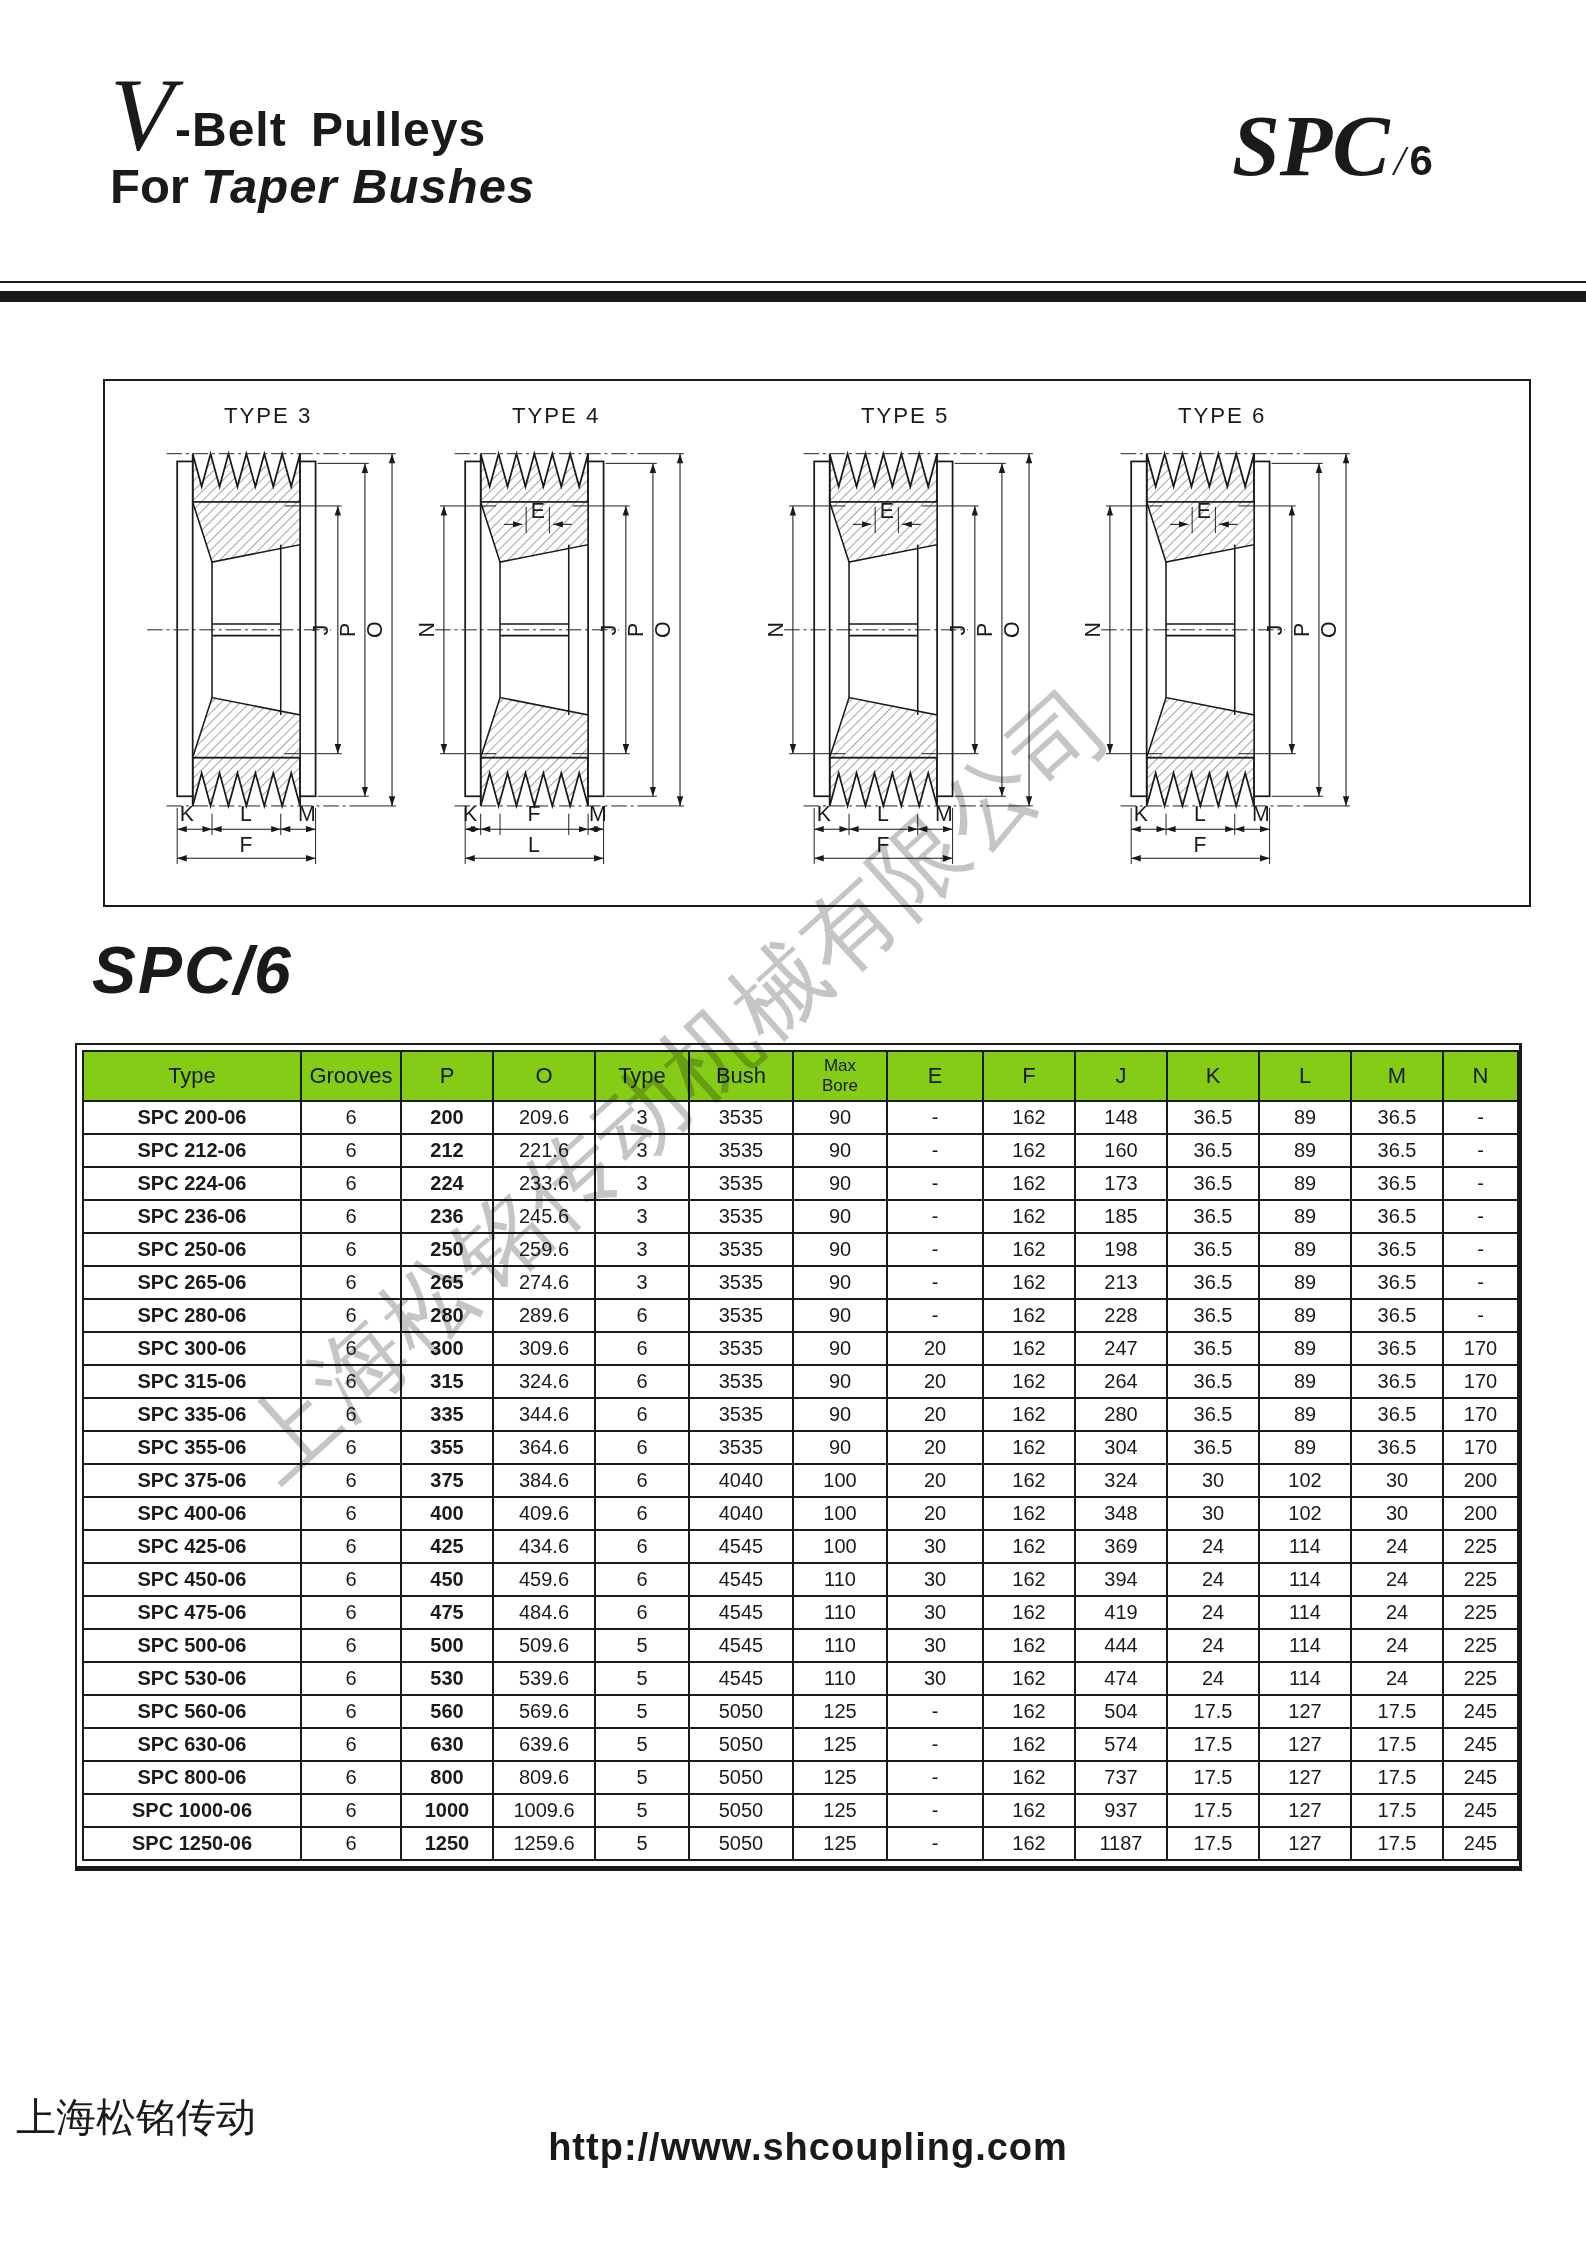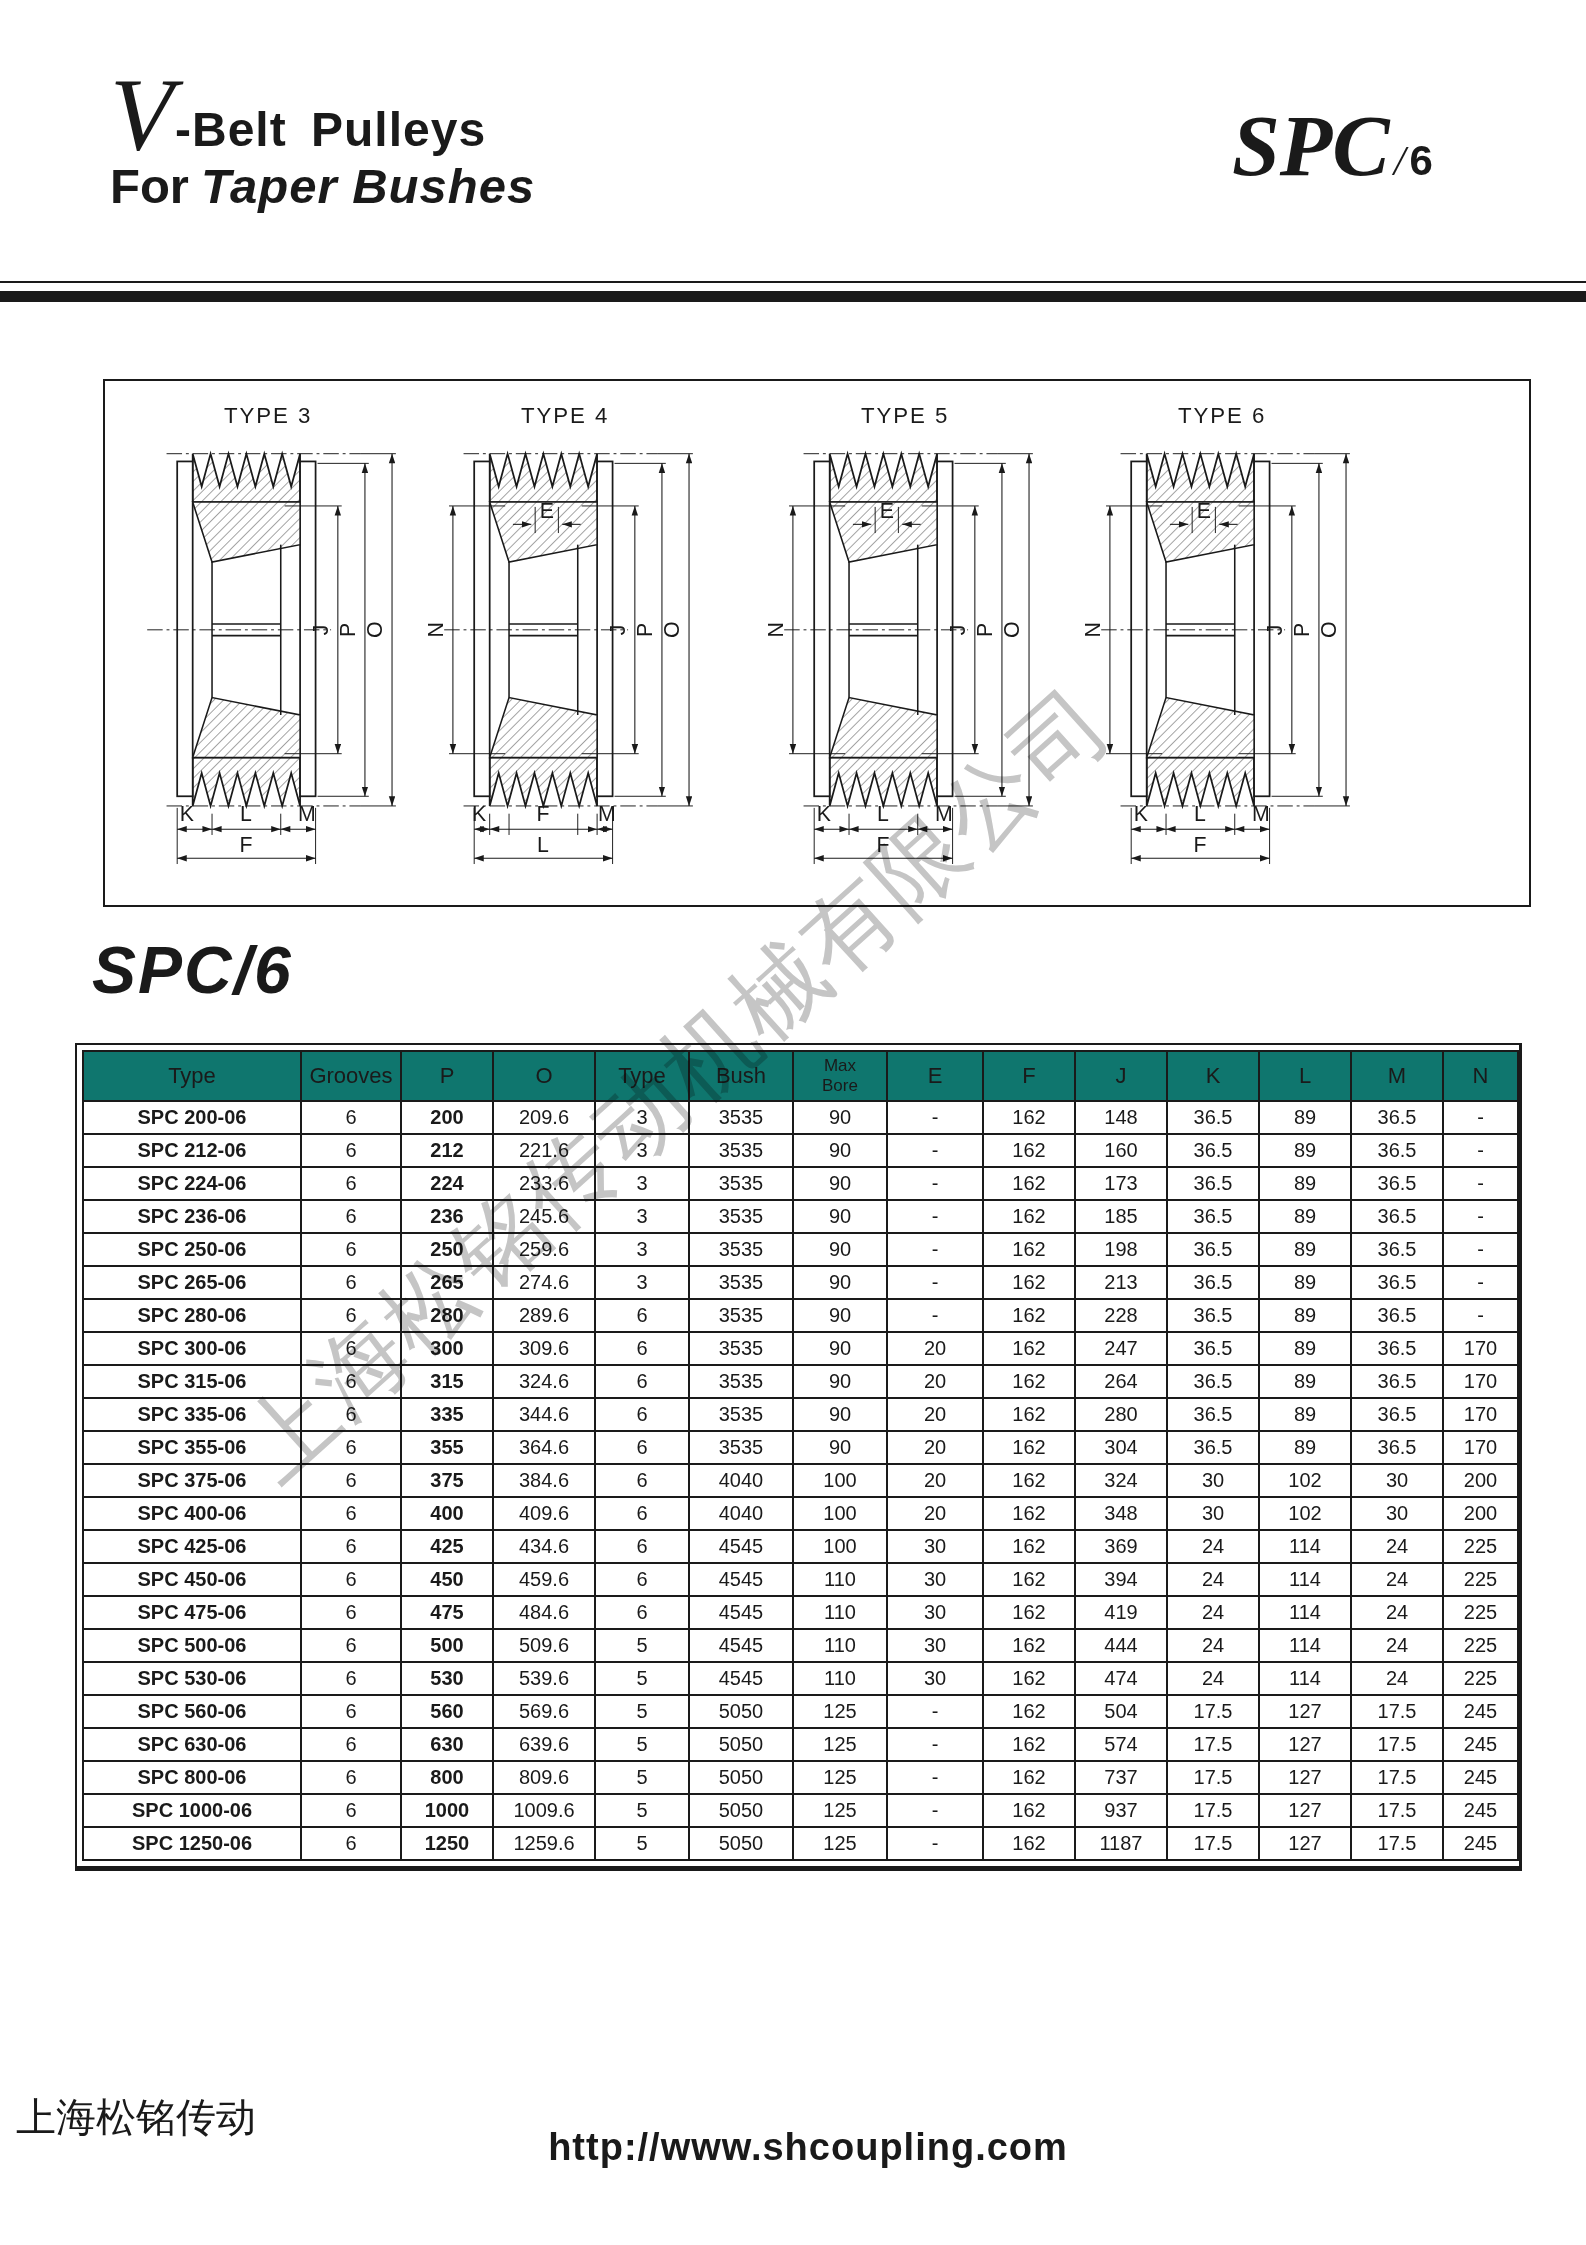--- a/index.html
+++ b/index.html
@@ -28,21 +28,21 @@
   .cl{stroke:#1a1a1a;stroke-width:1;stroke-dasharray:16 4 3 4;fill:none;}
   .ext{stroke:#1a1a1a;stroke-width:1;fill:none;}
   .dim{stroke:#1a1a1a;stroke-width:1.1;fill:none;}
   .solid{fill:#fff;stroke:#1a1a1a;stroke-width:1.8;}
   
   .section-title{left:92px;top:932px;font-size:66px;font-weight:700;font-style:italic;letter-spacing:2px;}
   
   .tbl-wrap{left:75px;top:1043px;width:1447px;border:2px solid #1a1a1a;border-bottom-width:5px;border-right-width:3px;padding:5px;box-sizing:border-box;background:#fff;}
   table{border-collapse:collapse;width:100%;table-layout:fixed;}
   th,td{border:2px solid #1a1a1a;text-align:center;vertical-align:middle;padding:0;overflow:hidden;}
-  thead th{height:48px;background:#0f766e;font-size:22px;font-weight:400;}
+  thead th{height:48px;background:#84cc16;font-size:22px;font-weight:400;}
   thead th.maxbore{font-size:17px;line-height:1.15;padding:0 18px;text-align:center;}
   tbody td{height:31px;font-size:20px;}
   tbody td.b{font-weight:700;}
   
   .footer-company{left:16px;top:2090px;width:1560px;text-align:left;font-size:40px;}
   .footer-url{left:0;top:2126px;width:1560px;text-align:center;font-size:38px;font-weight:700;letter-spacing:1px;padding-left:28px;}
   
   .watermark{left:298px;top:1384px;font-size:92px;color:#c5c5c5;white-space:nowrap;
     transform:rotate(-42deg);transform-origin:0 100%;letter-spacing:2px;z-index:40;
     mix-blend-mode:multiply;pointer-events:none;}
@@ -108,21 +108,21 @@
         <line x1="163" y1="430" x2="163" y2="452" class="ext"></line>
         <line x1="56" y1="446" x2="92" y2="446" class="dim" marker-start="url(#dg0s)" marker-end="url(#dg0e)"></line>
         <line x1="92" y1="446" x2="163" y2="446" class="dim" marker-start="url(#dg0s)" marker-end="url(#dg0e)"></line>
         <line x1="163" y1="446" x2="199" y2="446" class="dim" marker-start="url(#dg0s)" marker-end="url(#dg0e)"></line>
         <line x1="56" y1="476" x2="199" y2="476" class="dim" marker-start="url(#dg0s)" marker-end="url(#dg0e)"></line>
         <text class="dlab" text-anchor="middle" x="66" y="438">K</text>
         <text class="dlab" text-anchor="middle" x="127" y="438">L</text>
         <text class="dlab" text-anchor="middle" x="190" y="438">M</text>
         <text class="dlab" text-anchor="middle" x="127" y="470">F</text>
     </svg></div>
-    <div class="diag" style="left: 315px;"><svg width="300" height="485" viewBox="0 0 310 500">
+    <div class="diag" style="left: 306px;"><svg width="300" height="485" viewBox="0 0 310 500">
       <defs>
         <pattern id="dg1p" width="7" height="7" patternUnits="userSpaceOnUse" patternTransform="rotate(45)">
           <rect width="7" height="7" fill="#ffffff"></rect>
           <line x1="0" y1="0" x2="0" y2="7" stroke="#555555" stroke-width="1.1"></line>
         </pattern>
         <marker id="dg1e" markerWidth="10" markerHeight="8" refX="9" refY="3" orient="auto">
             <path d="M0,0L9,3L0,6z" fill="#1a1a1a"></path>
           </marker>
         <marker id="dg1s" markerWidth="10" markerHeight="8" refX="0" refY="3" orient="auto">
             <path d="M9,0L0,3L9,6z" fill="#1a1a1a"></path>

